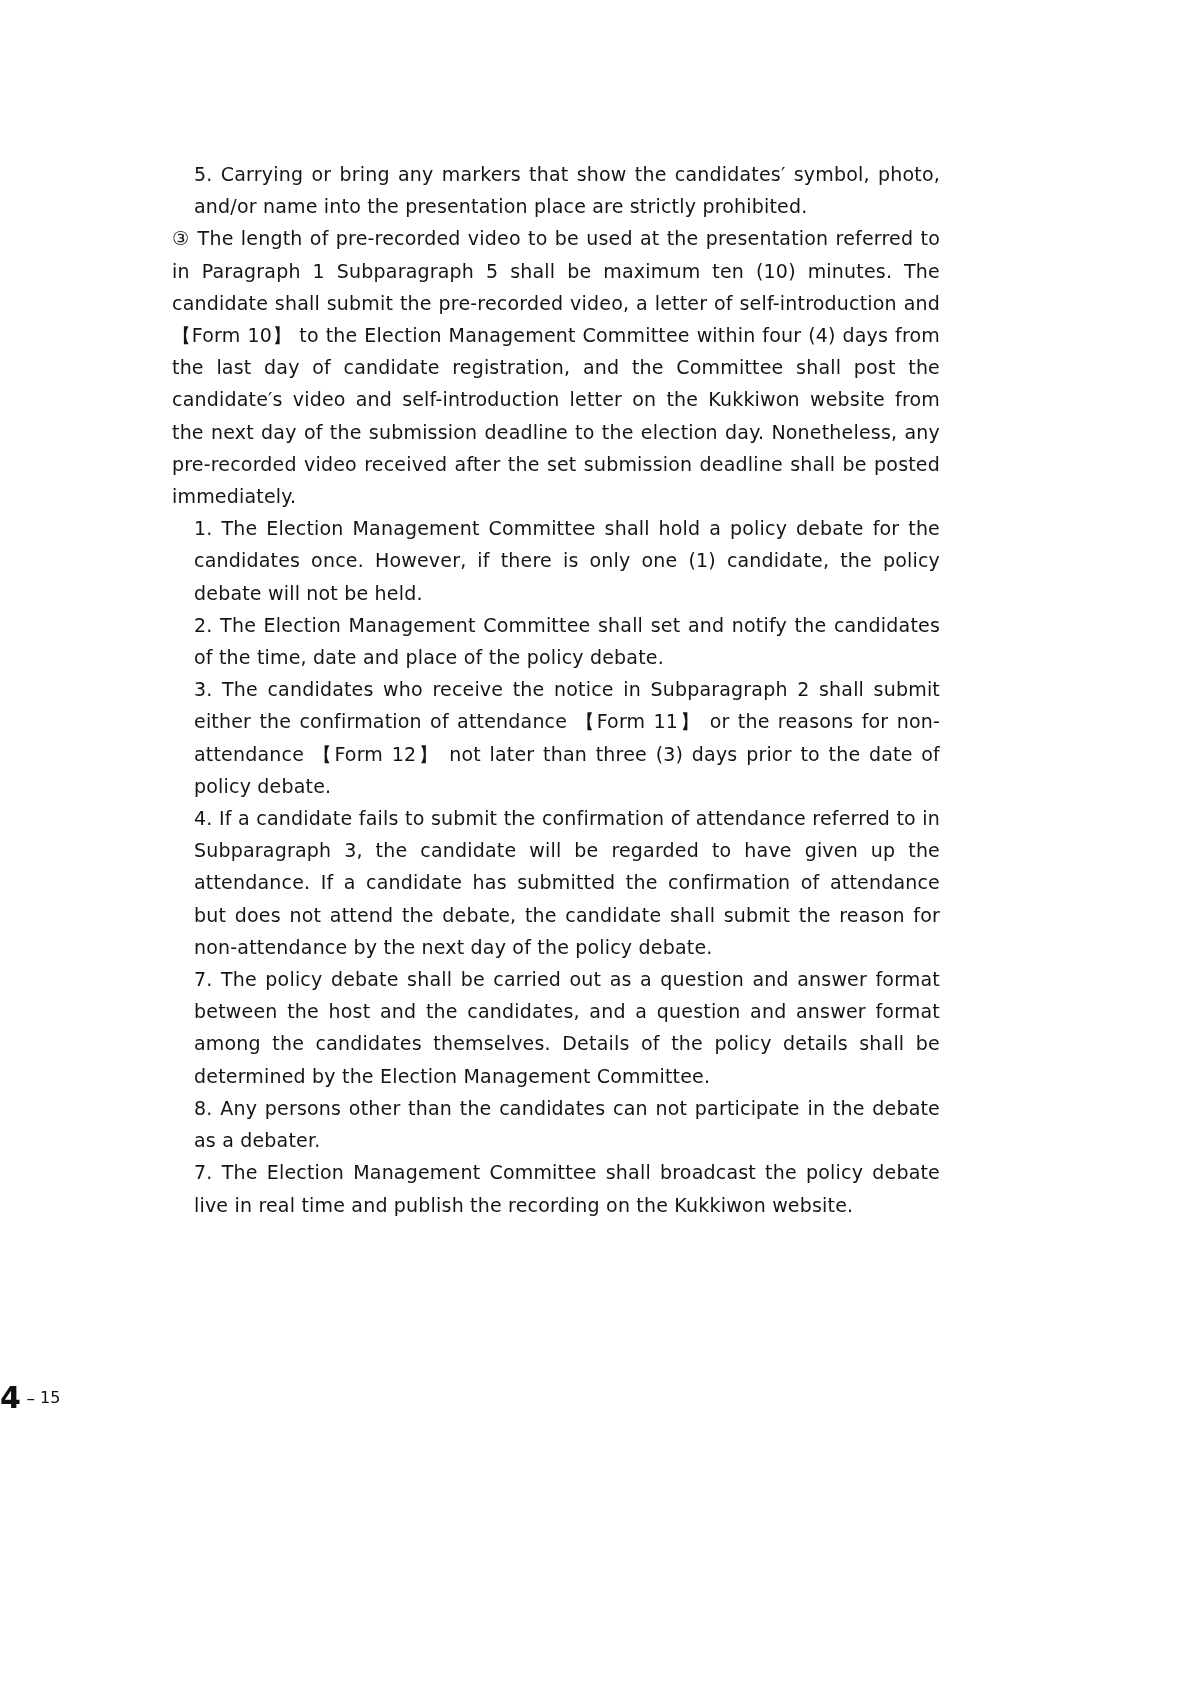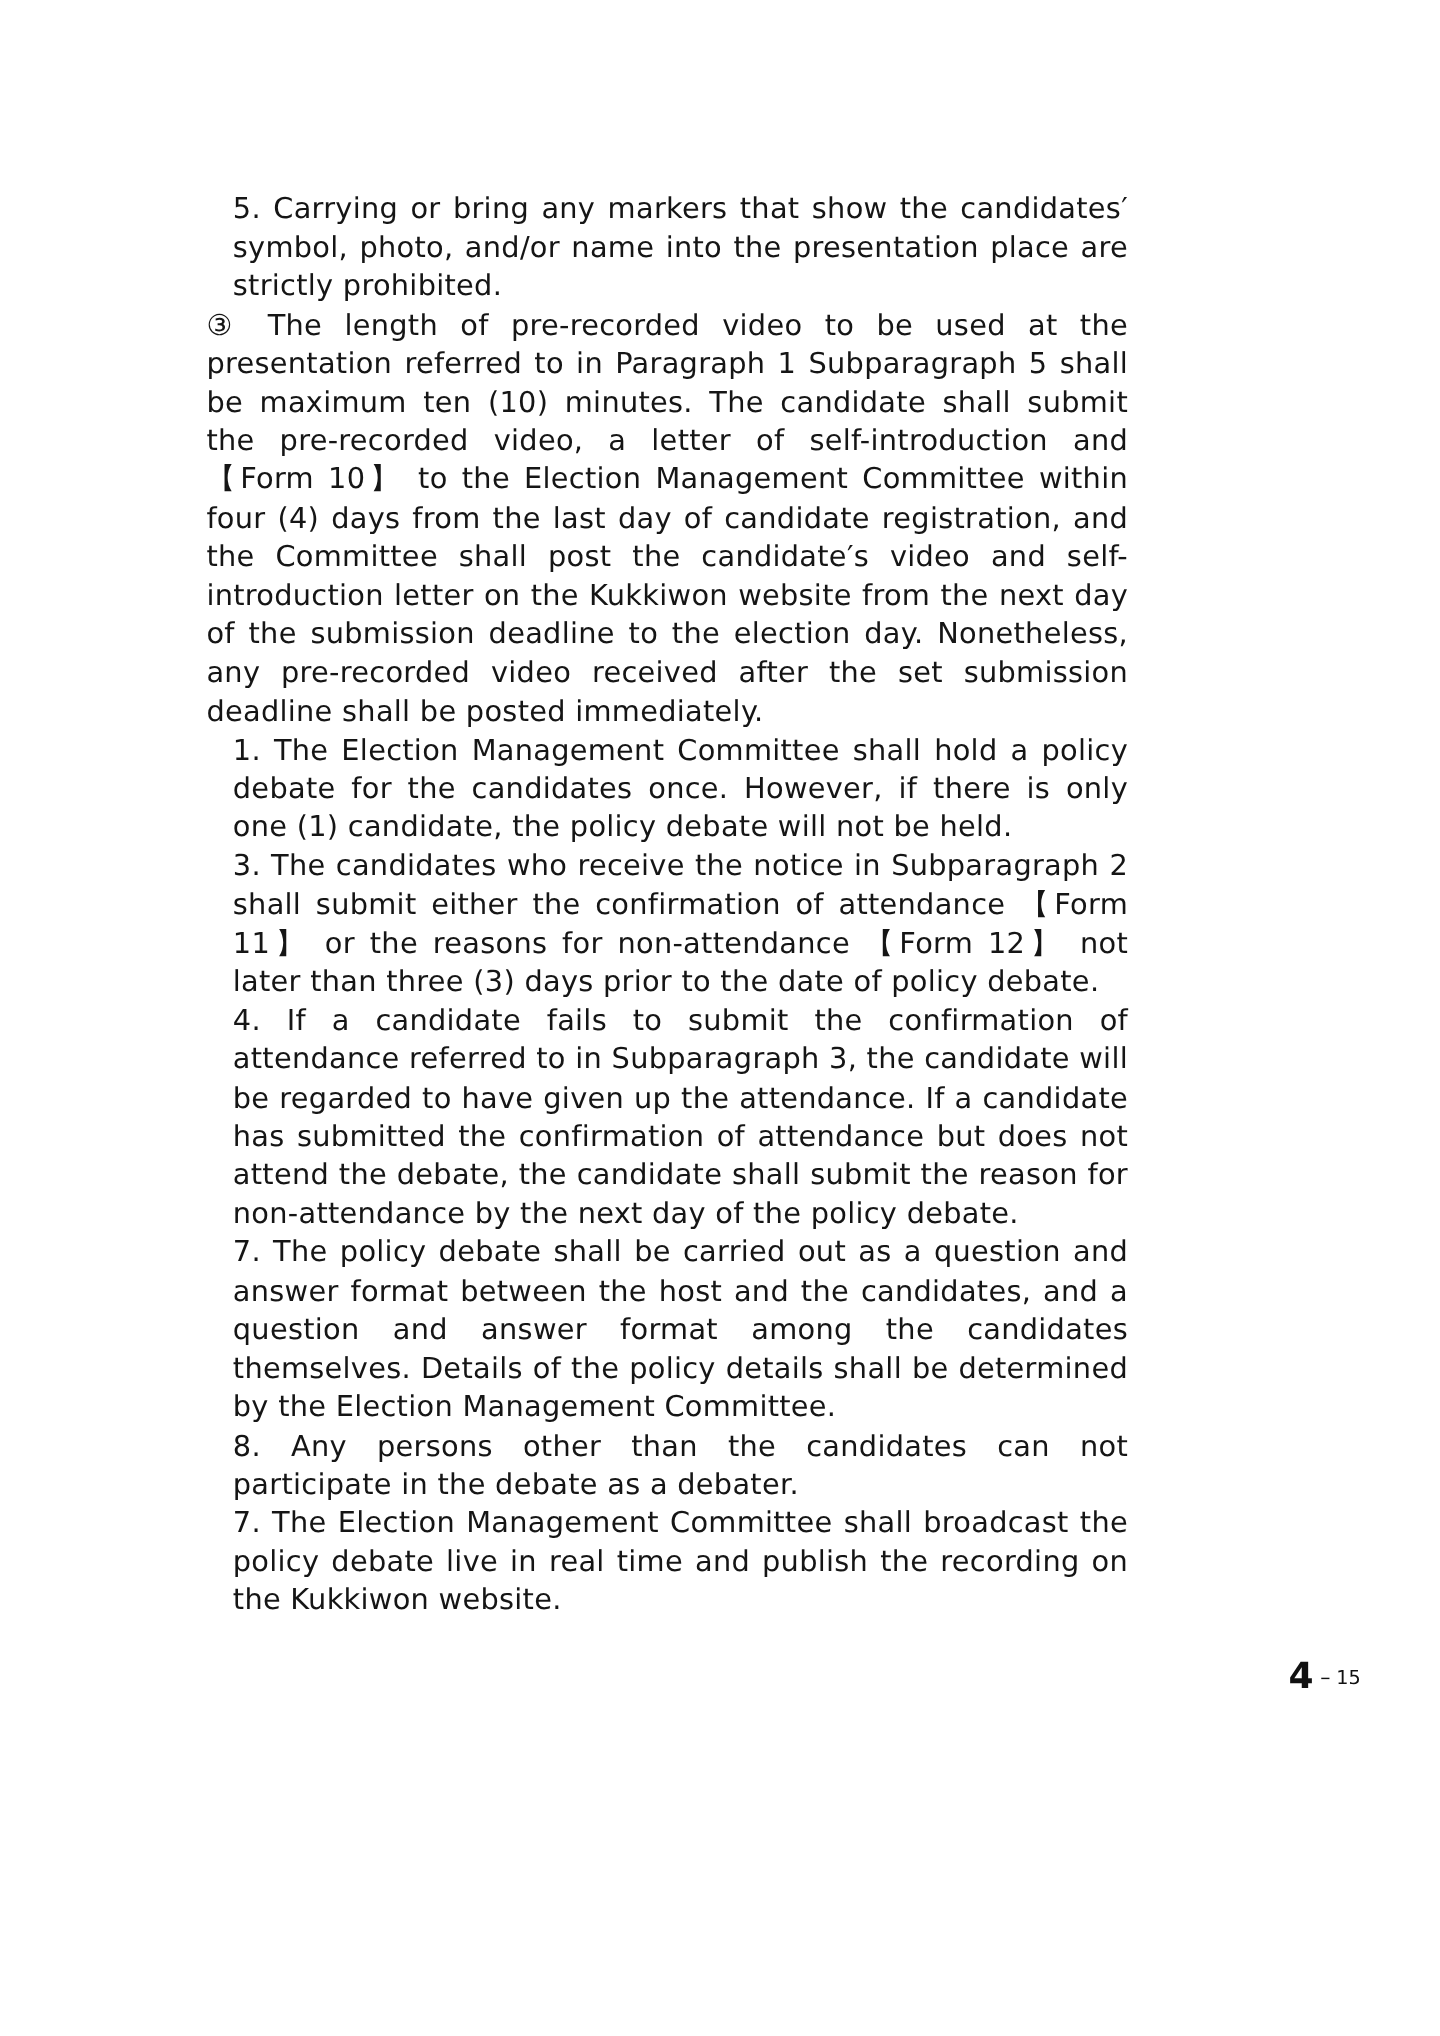--- a/index.html
+++ b/index.html
@@ -24,41 +24,41 @@
     background: #ffffff;
   }
   .content {
     position: absolute;
     left: 172px;
     top: 158px;
     width: 768px;
   }
   .para {
     margin: 0 0 0 0;
-    font-size: 24px;
+    font-size: 19px;
     line-height: 32.2px;
     text-align: justify;
     text-justify: inter-word;
     letter-spacing: 0.01em;
     color: #151515;
   }
   .indent-0 {
     text-indent: 0;
   }
   
   .sub {
     padding-left: 22px;
     text-indent: -0px;
   }
   .footer {
     position: absolute;
     left: 0;
     top: 1380px;
     width: 1134px;
-    text-align: right;
+    text-align: left;
   }
   .footer .pg-main {
     font-size: 30px;
     font-weight: bold;
     color: #111111;
     vertical-align: middle;
     letter-spacing: 0.02em;
   }
   .footer .pg-dash {
     font-size: 17px;
@@ -79,20 +79,21 @@
 
   <div class="content">
 
     <p class="para sub indent-0">5. Carrying or bring any markers that show the candidates′ symbol, photo, and/or name into the presentation place are strictly prohibited.</p>
 
     <p class="para indent-0">③ The length of pre-recorded video to be used at the presentation referred to in Paragraph 1 Subparagraph 5 shall be maximum ten (10) minutes. The candidate shall submit the pre-recorded video, a letter of self-introduction and 【Form 10】 to the Election Management Committee within four (4) days from the last day of candidate registration, and the Committee shall post the candidate′s video and self-introduction letter on the Kukkiwon website from the next day of the submission deadline to the election day. Nonetheless, any pre-recorded video received after the set submission deadline shall be posted immediately.</p>
 
 
     <p class="para sub indent-0">1. The Election Management Committee shall hold a policy debate for the candidates once. However, if there is only one (1) candidate, the policy debate will not be held.</p>
 
+    <p class="para sub indent-0">2. The Election Management Committee shall set and notify the candidates of the time, date and place of the policy debate.</p>
 
     <p class="para sub indent-0">3. The candidates who receive the notice in Subparagraph 2 shall submit either the confirmation of attendance 【Form 11】 or the reasons for non-attendance 【Form 12】 not later than three (3) days prior to the date of policy debate.</p>
 
     <p class="para sub indent-0">4. If a candidate fails to submit the confirmation of attendance referred to in Subparagraph 3, the candidate will be regarded to have given up the attendance. If a candidate has submitted the confirmation of attendance but does not attend the debate, the candidate shall submit the reason for non-attendance by the next day of the policy debate.</p>
 
 
     <p class="para sub indent-0">7. The policy debate shall be carried out as a question and answer format between the host and the candidates, and a question and answer format among the candidates themselves. Details of the policy details shall be determined by the Election Management Committee.</p>
 
 
     <p class="para sub indent-0">8. Any persons other than the candidates can not participate in the debate as a debater.</p>

